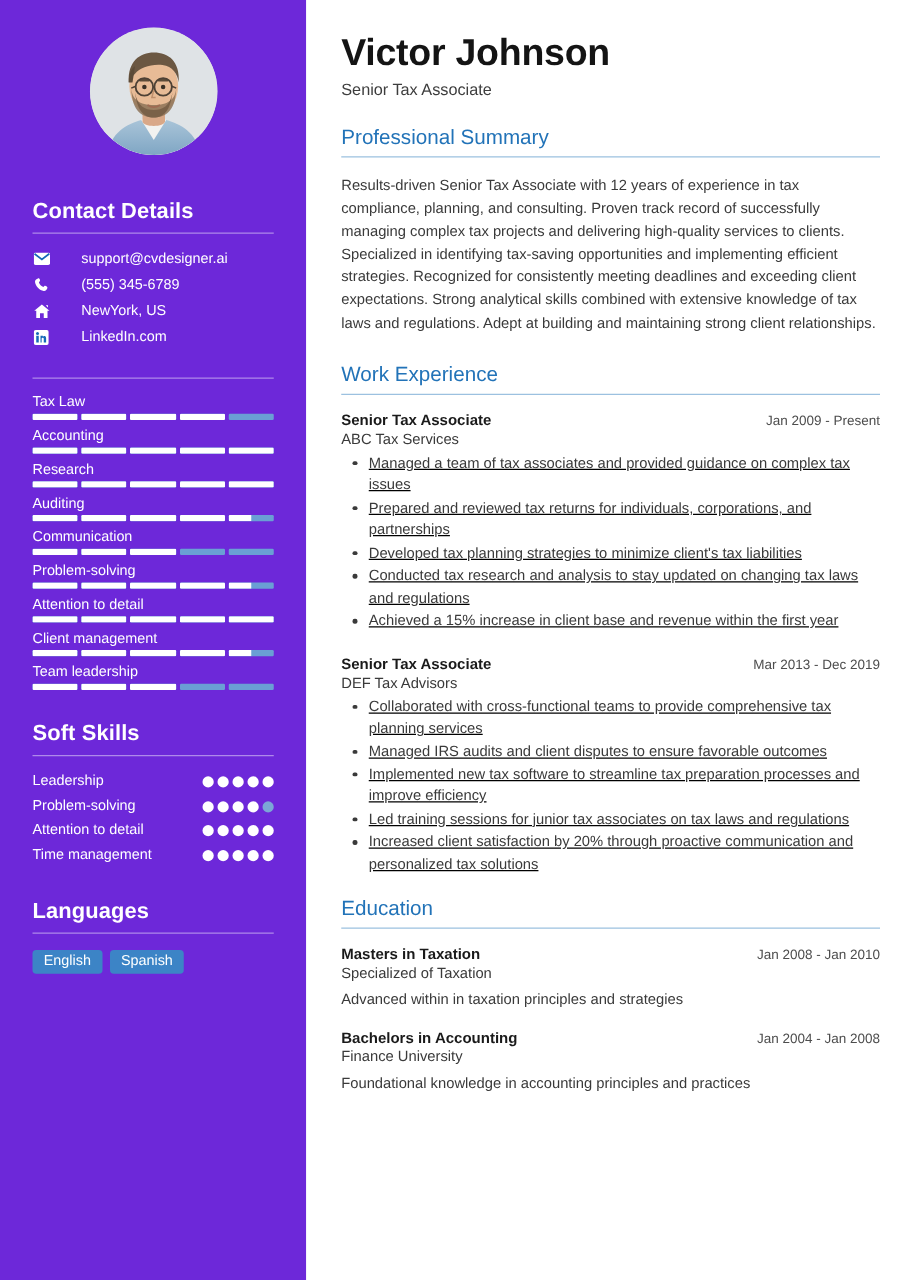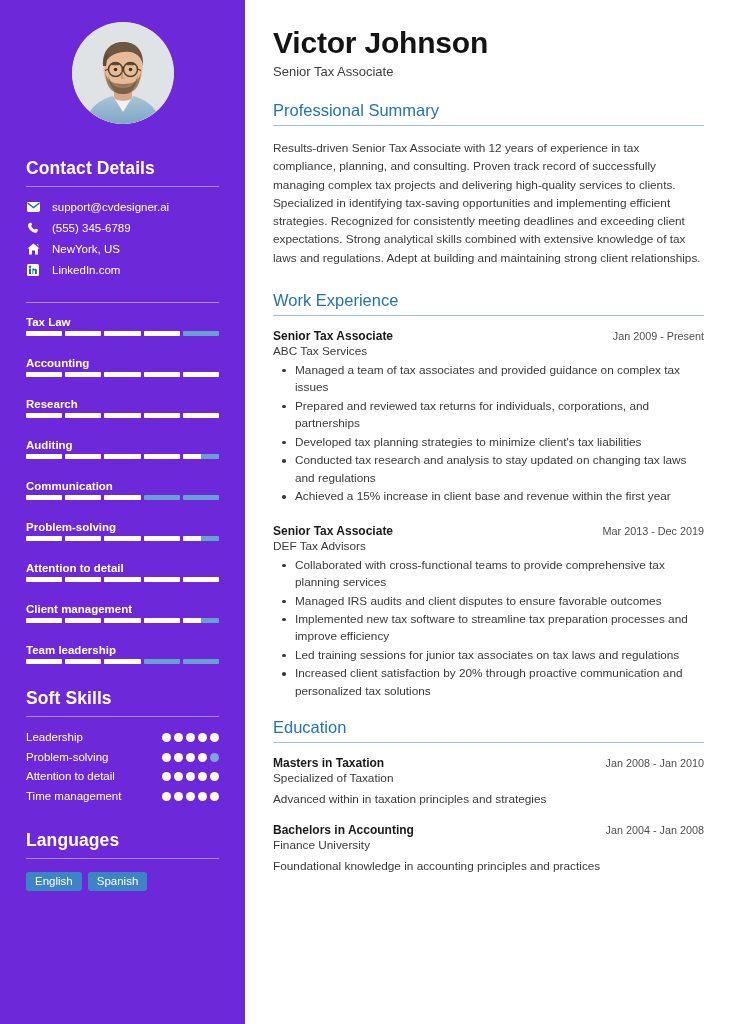--- a/index.html
+++ b/index.html
@@ -52,38 +52,38 @@
     height: 1px;
     background: rgba(255,255,255,.45);
     margin-bottom: 13px;
   }
 
   
   .contact-list { margin-bottom: 26px; }
   .contact-row {
     display: flex;
     align-items: center;
-    gap: 12px;
+    gap: 25px;
     margin-bottom: 8px;
     font-size: 11.5px;
     color: #ffffff;
   }
   .contact-row .ci {
     width: 14px;
     height: 13px;
     flex: 0 0 14px;
     display: flex;
     align-items: center;
     justify-content: center;
   }
   .contact-row .ci svg { display: block; }
 
   
   .skills-block { margin-bottom: 24px; }
-  .skill-row { margin-bottom: 21px; font-weight: bold; }
+  .skill-row { margin-bottom: 7px; }
   .skill-name {
     font-size: 11.5px;
     color: #ffffff;
     margin-bottom: 3px;
   }
   .skill-bar {
     display: flex;
     gap: 3px;
     margin-bottom: 6px;
   }
@@ -203,20 +203,21 @@
   .entry-org {
     font-size: 11.8px;
     color: #3a3a3a;
     margin-top: 1px;
     margin-bottom: 4px;
   }
   .bullets {
     list-style: none;
     margin: 0;
     padding: 0;
+    text-decoration: underline;
   }
   .bullets li {
     position: relative;
     padding-left: 22px;
     font-size: 11.8px;
     line-height: 1.48;
     color: #3a3a3a;
     margin-bottom: 1px;
   }
   .bullets li::before {

